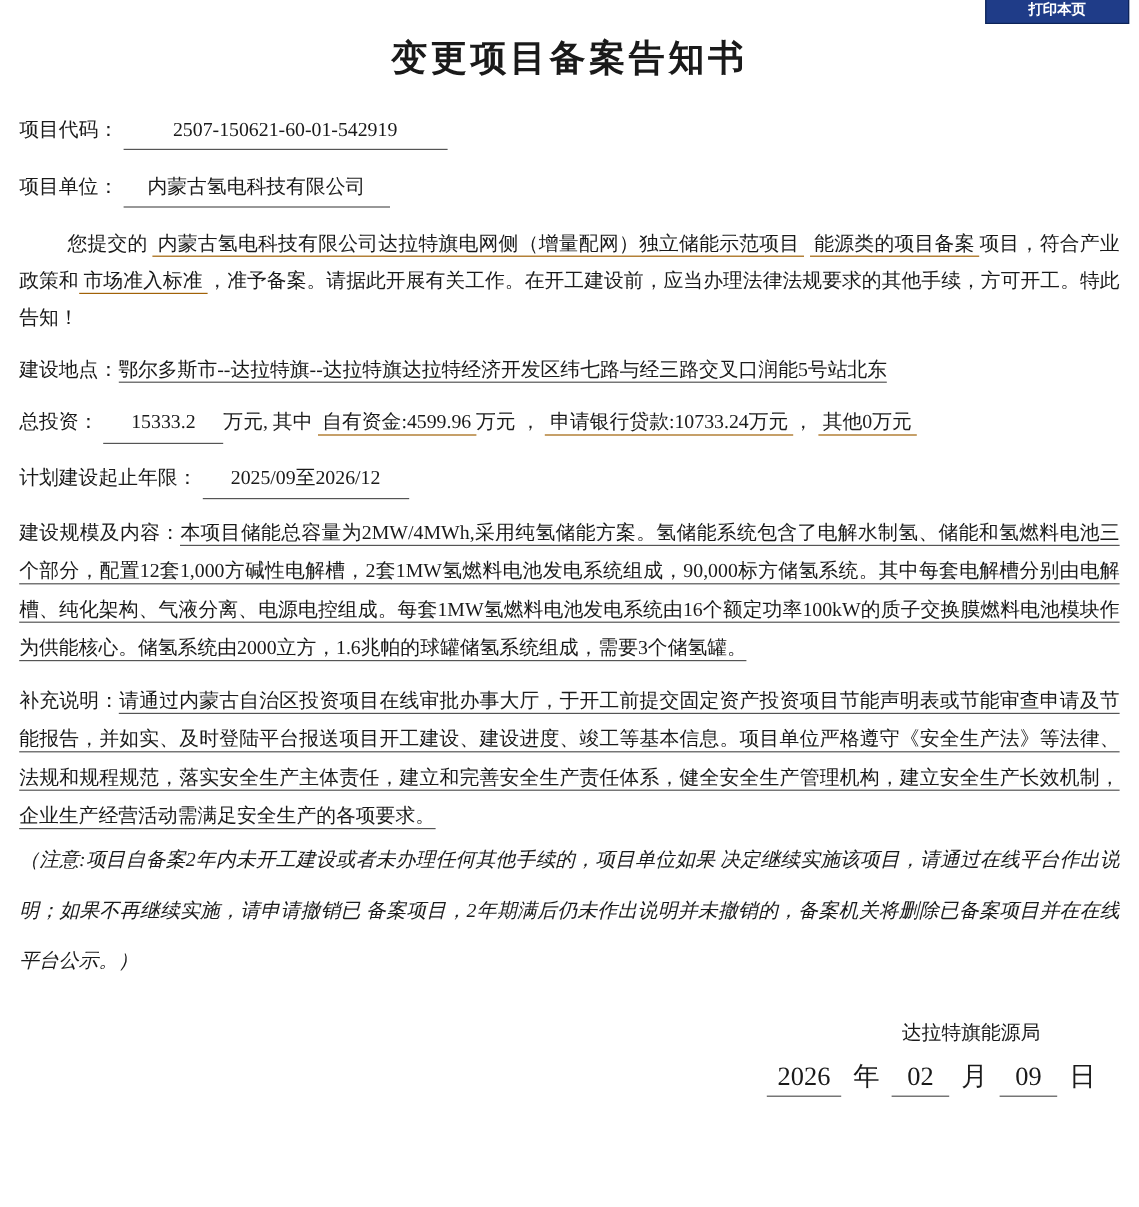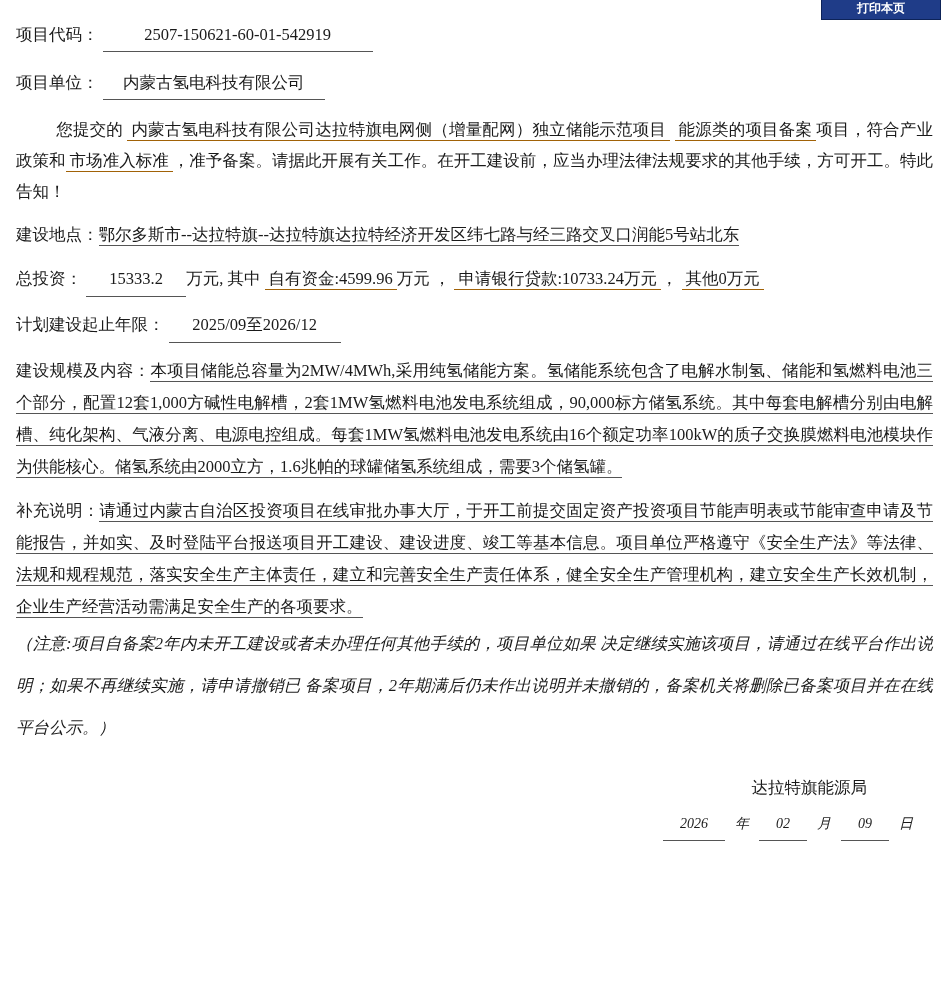--- a/index.html
+++ b/index.html
@@ -13,21 +13,21 @@
     position: relative;
     font-family: "Liberation Serif", "DejaVu Serif", serif;
     color: #1a1a1a;
     overflow: hidden;
   }
   .page {
     position: relative;
     width: 949px;
     height: 1006px;
     box-sizing: border-box;
-    padding: 4px 8px;
+    padding: 16px 8px;
   }
   .print-btn {
     position: absolute;
     top: -4px;
     right: 8px;
     width: 118px;
     height: 22px;
     background: #1f3c88;
     border: 1px solid #0d2358;
     color: #ffffff;
@@ -100,43 +100,43 @@
   .signer {
     margin-top: 24px;
     text-align: right;
     padding-right: 66px;
     font-size: 16.5px;
   }
   .date-row {
     margin-top: 6px;
     text-align: right;
     padding-right: 10px;
-    font-size: 14px;
+    font-size: 22px;
     white-space: nowrap;
-    font-style: italic;
   }
   .date-num {
     display: inline-block;
     border-bottom: 1px solid #555;
     min-width: 54px;
     text-align: center;
     padding: 0 4px 1px 4px;
   }
   .date-unit {
     display: inline-block;
     padding: 0 10px;
   }
 </style>
 </head>
 <body>
 
 <div class="page">
 
   <div class="print-btn">打印本页</div>
 
+  <div class="doc-title">变更项目备案告知书</div>
 
   <div class="body-wrap">
 
     <div class="field-row">
       <span class="label">项目代码：</span>
       <span class="ul" style="min-width:258px">2507-150621-60-01-542919</span>
     </div>
 
     <div class="field-row">
       <span class="label">项目单位：</span>

